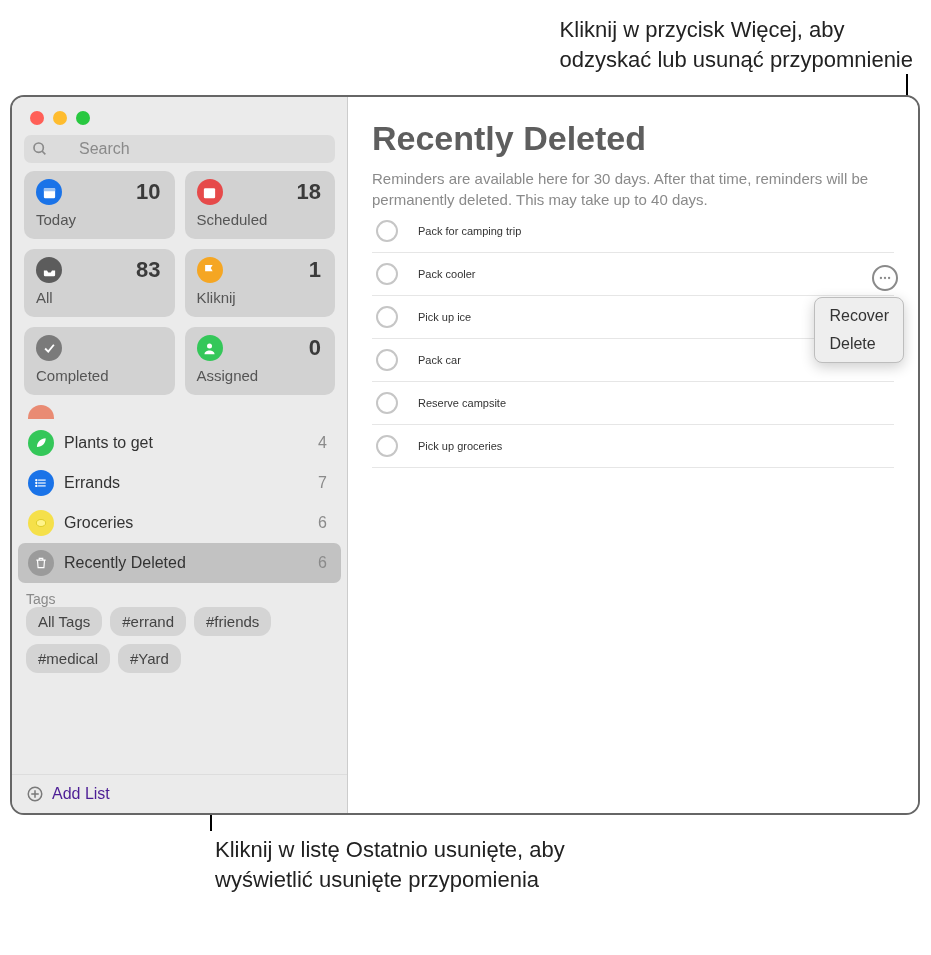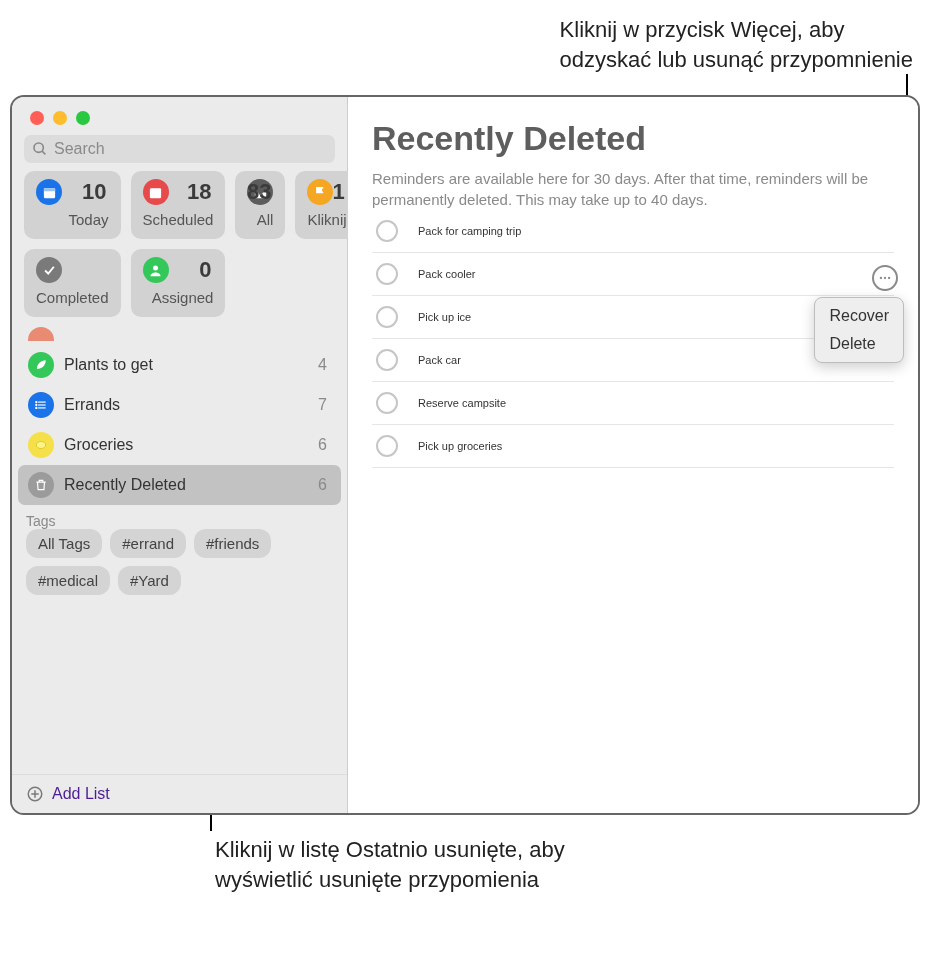--- a/index.html
+++ b/index.html
@@ -45,28 +45,28 @@
   .tl.yellow { background: #febc2e; }
   .tl.green { background: #28c840; }
   .search-wrap { padding: 10px 12px 8px; }
   .search {
     display: flex; align-items: center;
     background: #dcdcdc;
     border-radius: 7px;
     padding: 5px 8px;
     color: #8a8a8a;
     font-size: 16px;
+    gap: 25px;
   }
   .search svg { margin-right: 6px; flex-shrink: 0; }
   .smart-grid {
     display: grid;
-    grid-template-columns: 1fr 1fr 1fr 1fr;
+    grid-template-columns: 1fr 1fr;
     gap: 10px;
     padding: 0 12px 10px;
-    text-align: right;
   }
   .smart {
     background: #d2d2d2;
     border-radius: 10px;
     padding: 8px 12px 10px;
     position: relative;
     min-height: 68px;
     cursor: pointer;
   }
   .smart .sicon {

